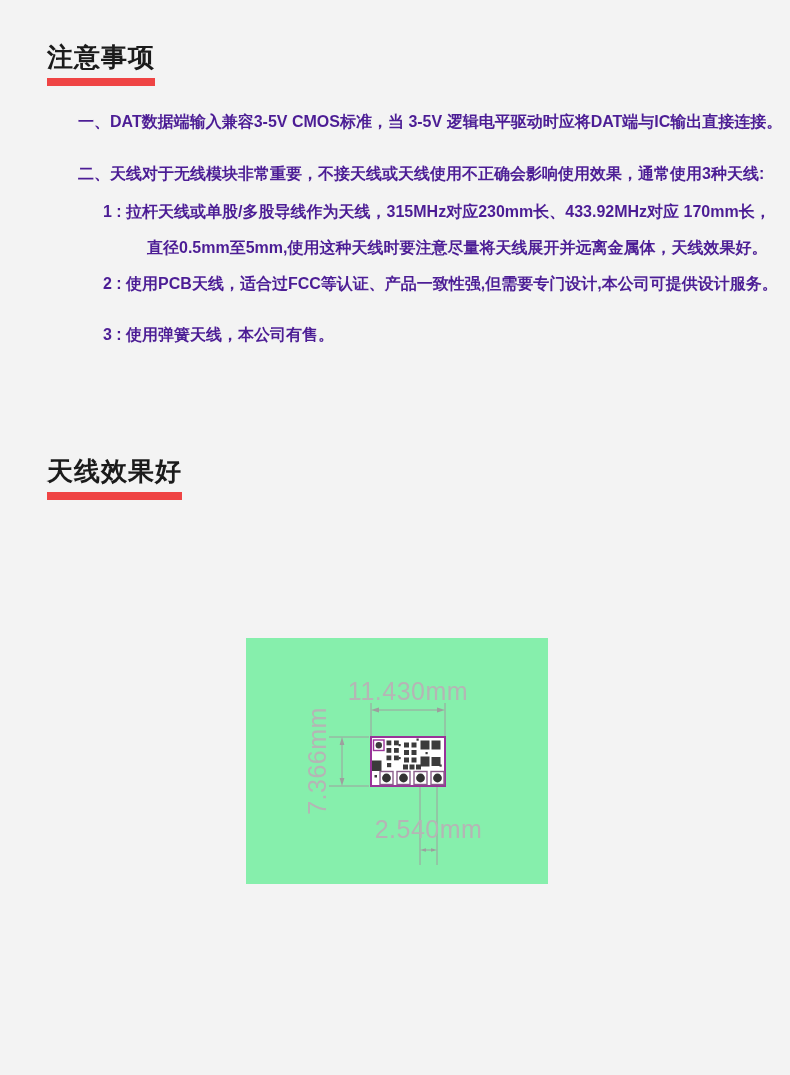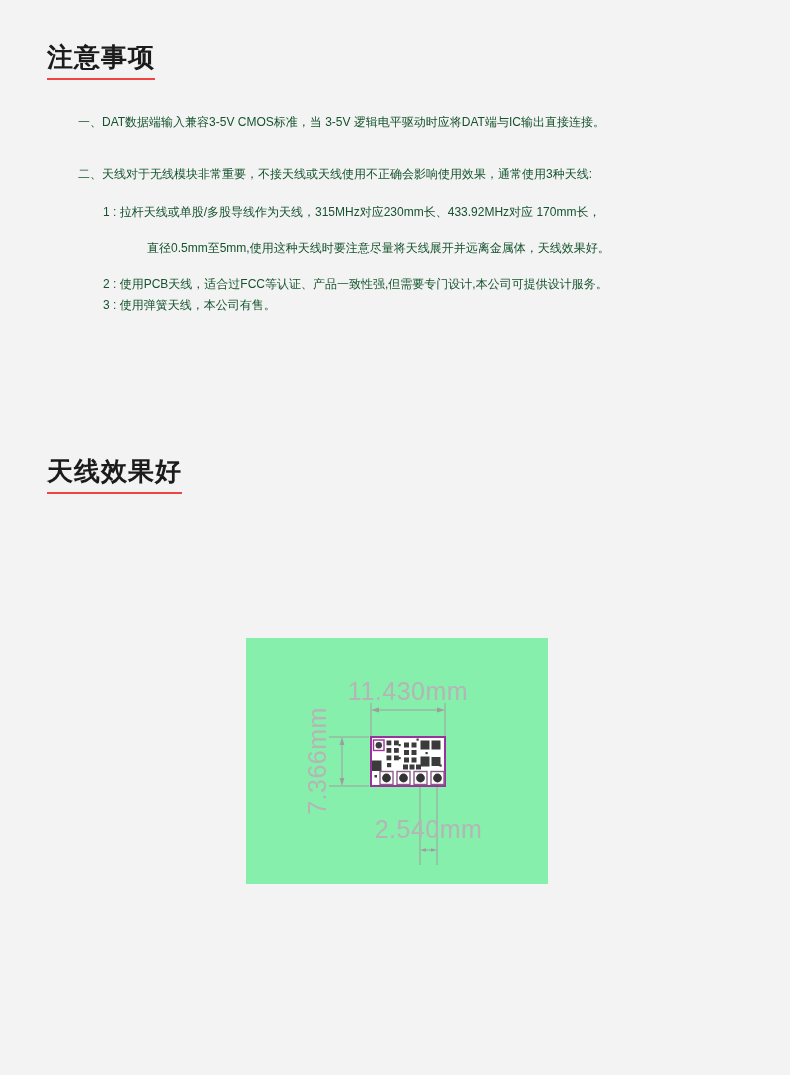--- a/index.html
+++ b/index.html
@@ -12,28 +12,28 @@
   }
   .section-heading {
     position:absolute;
     margin:0;
     font-size:26px;
     font-weight:bold;
     color:#1b1b1b;
     letter-spacing:1px;
     line-height:31px;
     padding-bottom:5px;
-    border-bottom:2px solid #ef4444;
+    border-bottom:8px solid #ef4444;
     white-space:nowrap;
   }
   .note-line {
     position:absolute;
-    font-size:12px;
-    font-weight:400;
-    color:#14532d;
+    font-size:16px;
+    font-weight:700;
+    color:#4c1d95;
     white-space:nowrap;
     line-height:18px;
   }
   .drawing-box {
     position:absolute;
     left:246px; top:638px;
     width:302px; height:246px;
     background:#86efac;
   }
   .drawing-box svg { display:block; width:302px; height:246px; }
@@ -49,21 +49,21 @@
 
 <div class="page">
 
   <div>
     <h2 class="section-heading" style="left:47px; top:42px;">注意事项</h2>
     <div class="note-line" style="left:78px;  top:113px;">一、DAT数据端输入兼容3-5V CMOS标准，当 3-5V 逻辑电平驱动时应将DAT端与IC输出直接连接。</div>
     <div class="note-line" style="left:78px;  top:149px;margin-top:16px;">二、天线对于无线模块非常重要，不接天线或天线使用不正确会影响使用效果，通常使用3种天线:</div>
     <div class="note-line" style="left:103px; top:203px;">1 : 拉杆天线或单股/多股导线作为天线，315MHz对应230mm长、433.92MHz对应 170mm长，</div>
     <div class="note-line" style="left:122px; top:239px;margin-left:25px;">直径0.5mm至5mm,使用这种天线时要注意尽量将天线展开并远离金属体，天线效果好。</div>
     <div class="note-line" style="left:103px; top:275px;">2 : 使用PCB天线，适合过FCC等认证、产品一致性强,但需要专门设计,本公司可提供设计服务。</div>
-    <div class="note-line" style="left:103px; top:296px;">3 : 使用弹簧天线，本公司有售。</div>
+    <div class="note-line" style="left:103px; top:326px;">3 : 使用弹簧天线，本公司有售。</div>
   </div>
 
   <div>
     <h2 class="section-heading" style="left:47px; top:456px;">天线效果好</h2>
 
     <div class="drawing-box">
       <svg viewBox="-2 -2 302 246" xmlns="http://www.w3.org/2000/svg">
 
         <g stroke="#9e9e9e" stroke-width="1" fill="none">
           <line x1="123" y1="63" x2="123" y2="96"></line>

